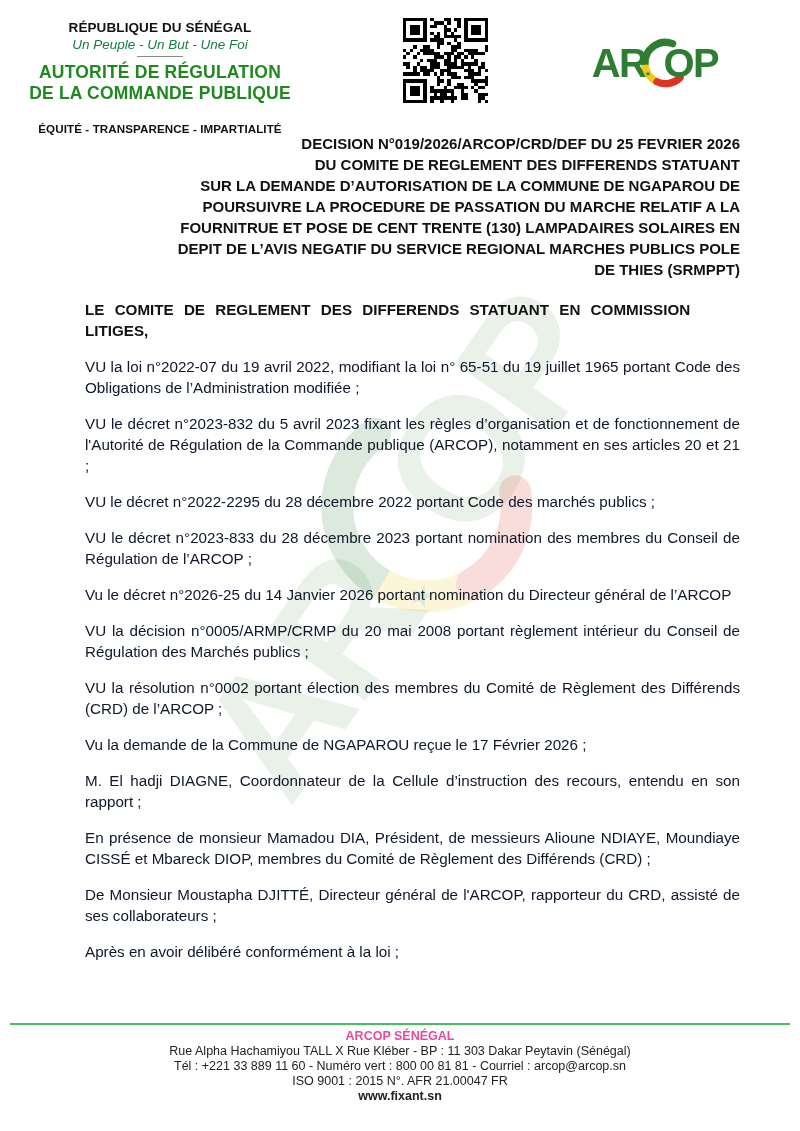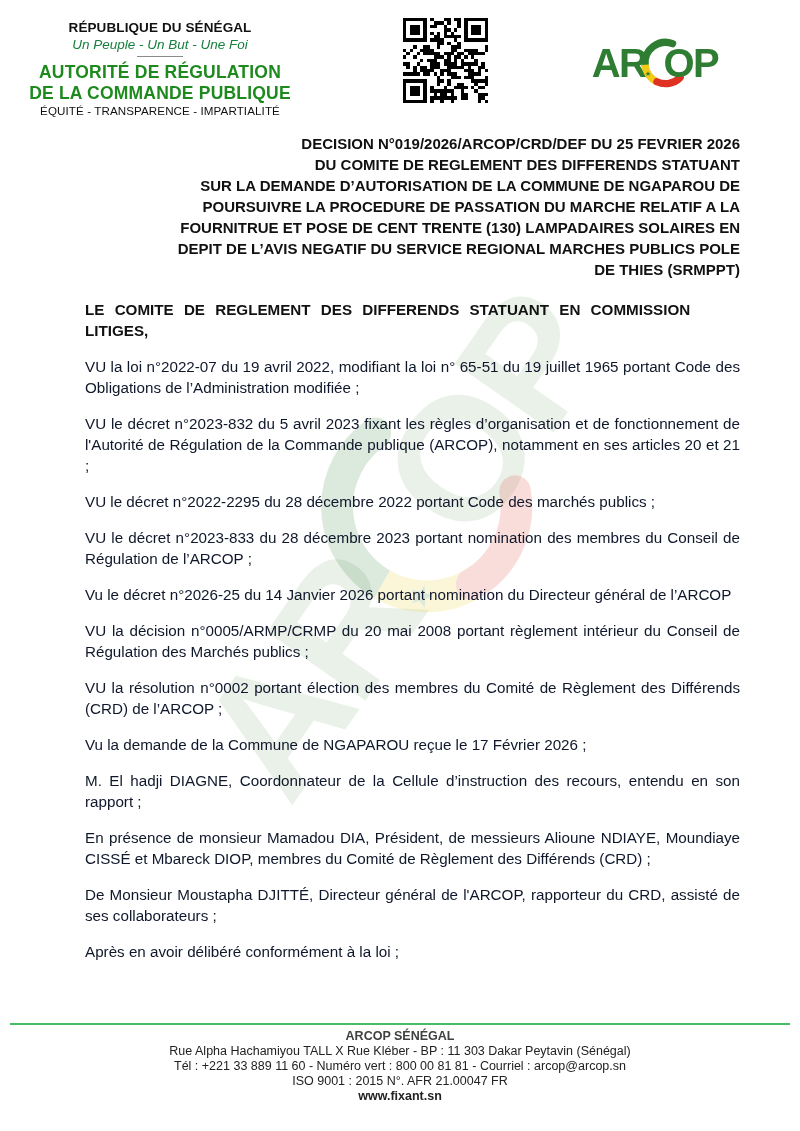--- a/index.html
+++ b/index.html
@@ -23,21 +23,21 @@
     text-align: center;
   }
   .republic { font-size: 13.5px; font-weight: bold; color: #111; letter-spacing: .1px; }
   .motto    { font-size: 13.5px; font-style: italic; color: #15803d; margin-top: 2px; }
   .header-divider {
     width: 46px; height: 0;
     border-top: 1.6px solid #8a8a8a;
     margin: 4px auto 5px auto;
   }
   .authority { font-size: 17.5px; font-weight: bold; color: #1e8a1e; line-height: 21px; letter-spacing: .2px; }
-  .values    { font-size: 11.6px; font-weight: normal; color: #111; margin-top: 0; letter-spacing: .1px; }
+  .values    { font-size: 11.6px; font-weight: bold; color: #111; margin-top: 18px; letter-spacing: .1px; }
 
   .qr {
     position: absolute;
     left: 403px; top: 18px;
     width: 85px; height: 85px;
     background: #fff;
   }
   .qr svg { width: 100%; height: 100%; display: block; }
 
   .logo {
@@ -120,21 +120,21 @@
   }
   .footer {
     position: absolute;
     left: 0; right: 0; top: 1029px;
     text-align: center;
     font-size: 12.5px;
     line-height: 15px;
     color: #222;
     z-index: 1;
   }
-  .footer .org { color: #404040; font-weight: bold; }
+  .footer .org { color: #ec4899; font-weight: bold; }
   .footer .site { font-weight: bold; }
 </style>
 </head>
 <body>
 
 <div class="page">
 
   <div class="watermark" aria-hidden="true">
     <span class="ltr">AR</span>
     <svg class="arc" viewBox="-31 -32 63 64">

